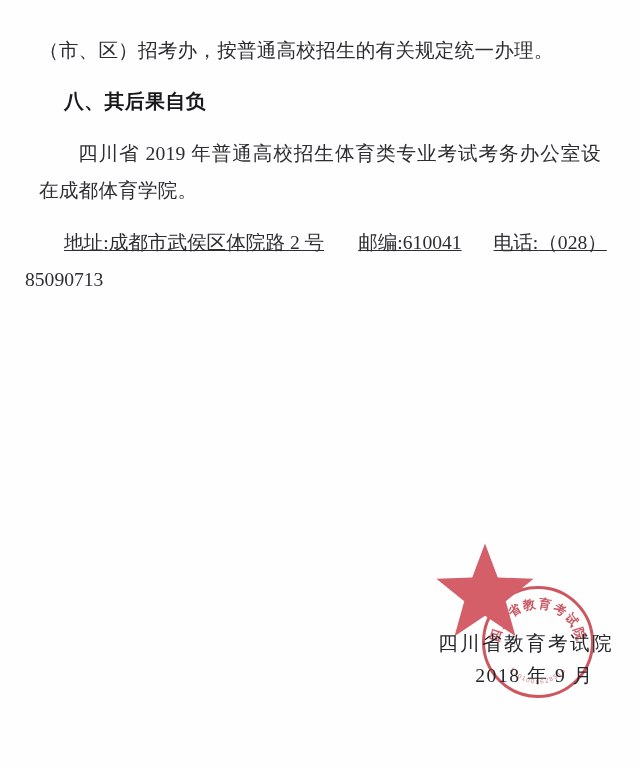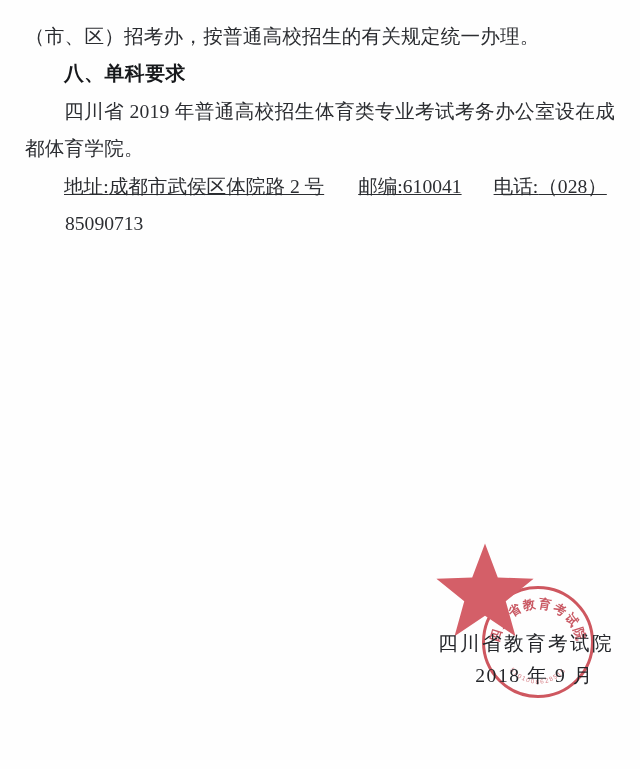--- a/index.html
+++ b/index.html
@@ -25,21 +25,21 @@
     width: 590px;
   }
 
   .para {
     font-size: 19.6px;
     line-height: 37.4px;
     letter-spacing: 0.2px;
     text-align: justify;
     text-justify: inter-character;
     color: #2b2d31;
-    margin: 0;
+    margin: 14px;
     text-indent: 0;
   }
   .para.indent {
     text-indent: 39px;
   }
 
   .heading {
     font-size: 19.8px;
     line-height: 37.4px;
     font-weight: bold;
@@ -58,21 +58,20 @@
     white-space: nowrap;
     text-decoration: underline;
   }
   .addr-gap { display: inline-block; width: 34px; }
   .addr-gap-2 { display: inline-block; width: 32px; }
 
   .addr-cont {
     font-size: 19.6px;
     line-height: 37.4px;
     color: #2b2d31;
-    margin-left: 40px;
   }
 
   
   .sign-block {
     position: absolute;
     right: 22px;
     bottom: 58px;
     width: 250px;
     height: 125px;
   }
@@ -137,21 +136,21 @@
 </style>
 </head>
 <body>
 
 <div id="page">
 
   <div class="doc-body">
 
     <p class="para">（市、区）招考办，按普通高校招生的有关规定统一办理。</p>
 
-    <p class="heading">八、单科要求</p>
+    <p class="heading">八、其后果自负</p>
 
 
 
     <p class="para indent">四川省 2019 年普通高校招生体育类专业考试考务办公室设在成都体育学院。</p>
 
     <div class="addr-line"><span>地址:</span><span>成都市武侯区体院路 2 号</span><span class="addr-gap"></span><span>邮编:</span><span>610041</span><span class="addr-gap-2"></span><span>电话:</span><span>（028）</span></div>
 
     <div class="addr-cont">85090713</div>
 
 

